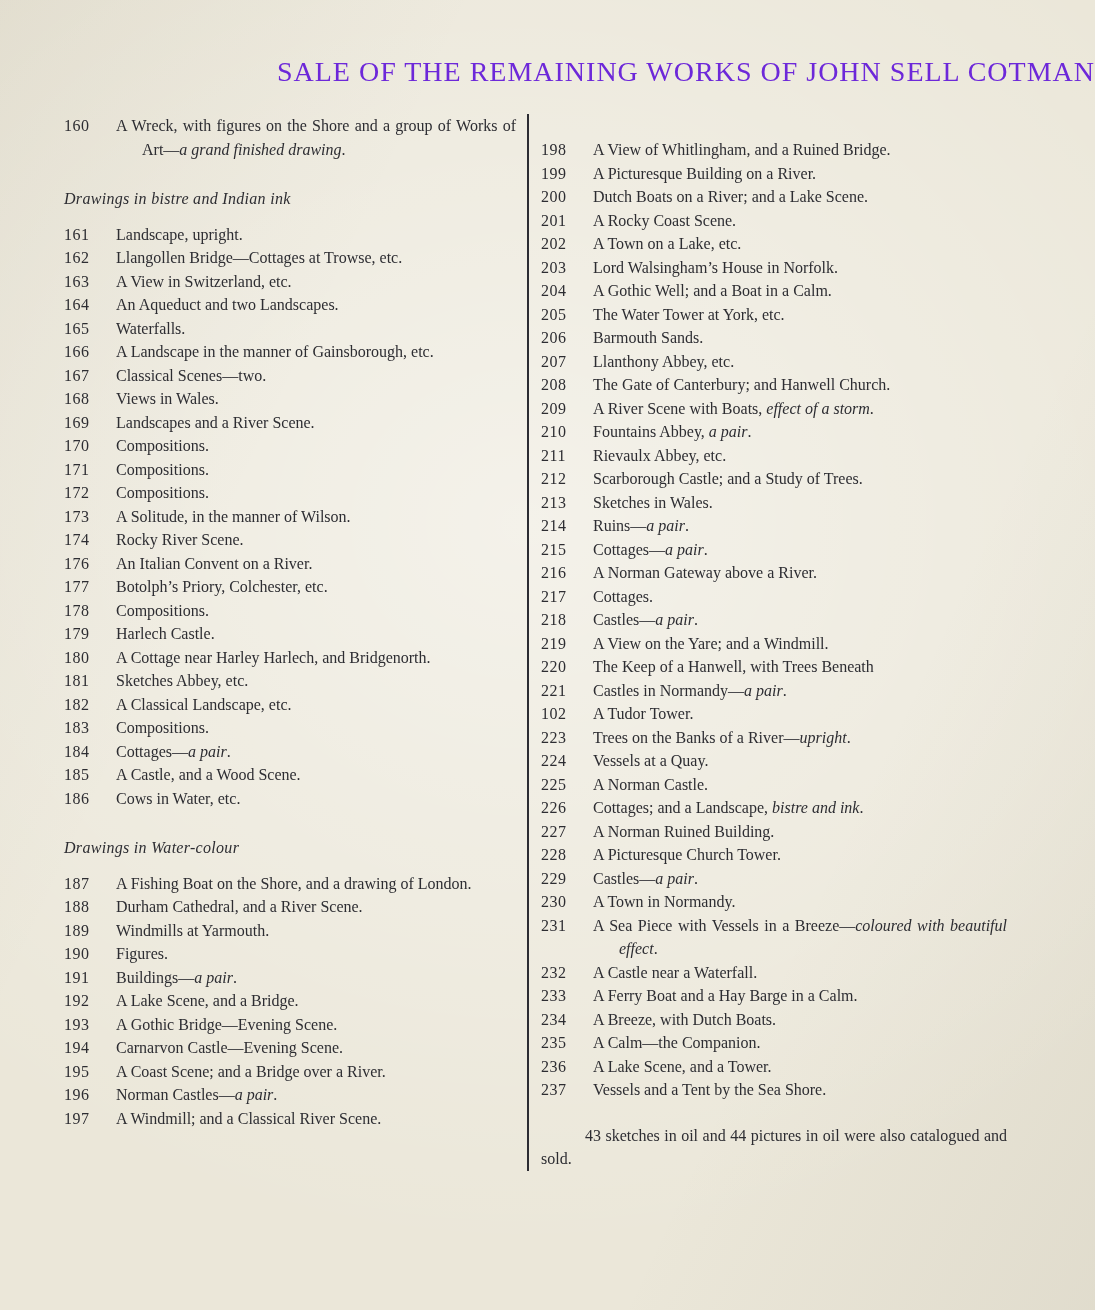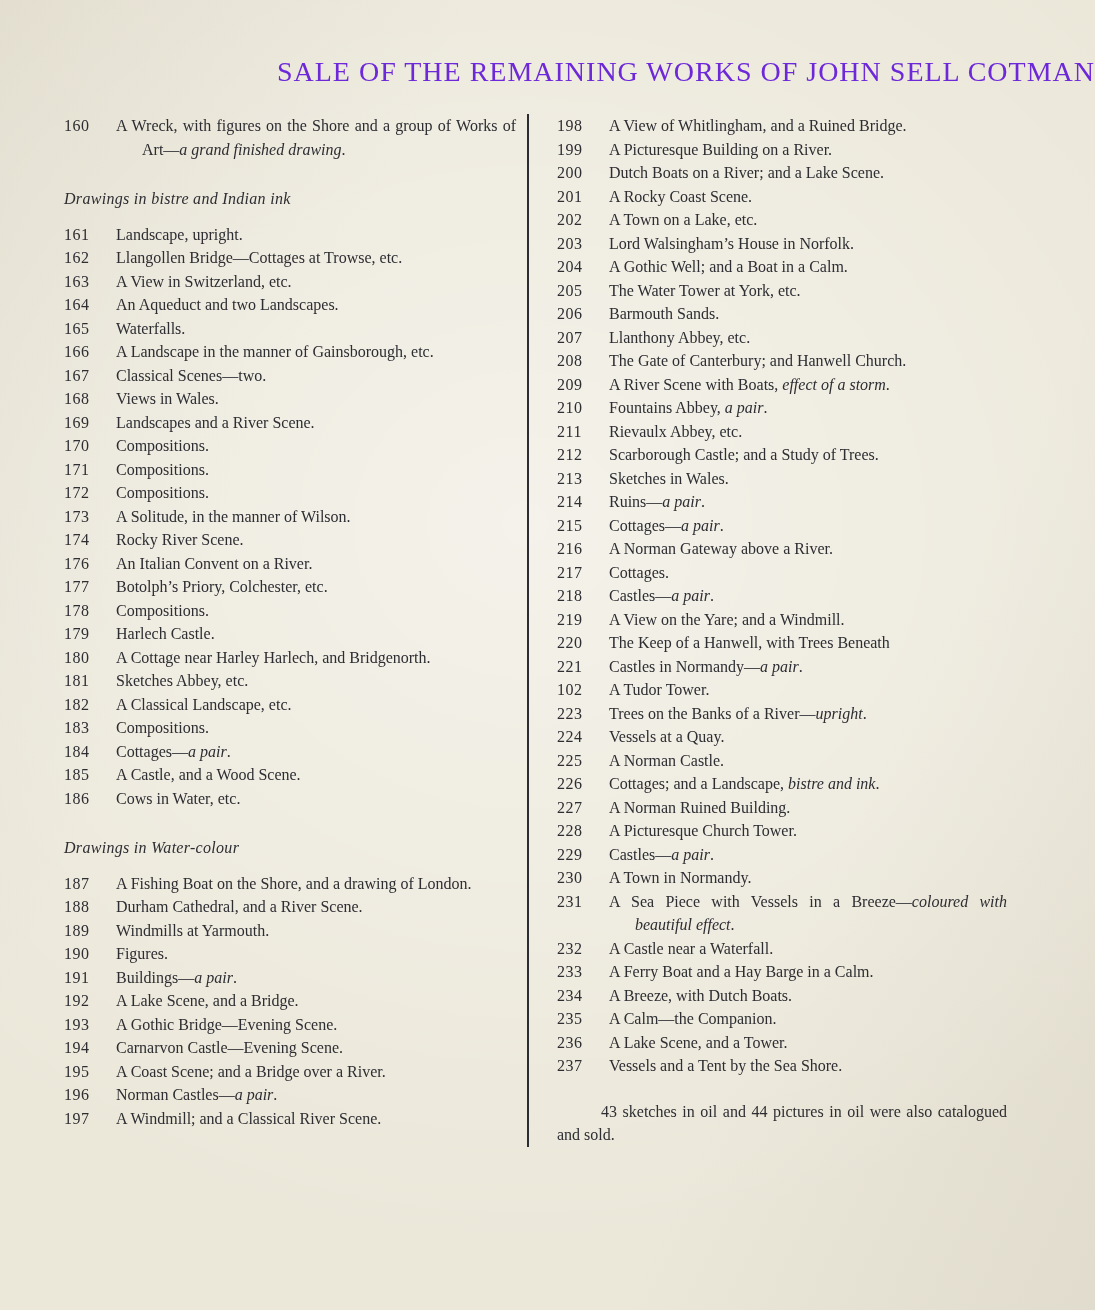--- a/index.html
+++ b/index.html
@@ -40,21 +40,21 @@
     align-items: stretch;
   }
   .col { font-size: 16px; line-height: 23.5px; }
   .col-left { width: 452px; flex: none; }
   .divider {
     width: 2px;
     margin-left: 11px;
     background: var(--divider);
     align-self: stretch;
   }
-  .col-right { flex: 1; padding-left: 28px; }
+  .col-right { flex: 1; padding-left: 12px; margin-top: 24px; }
   .entry { display: flex; }
   .entry .num {
     width: 52px;
     flex: none;
     letter-spacing: 0.5px;
   }
   .entry .txt {
     flex: 1;
     text-align: justify;
     padding-left: 26px;

